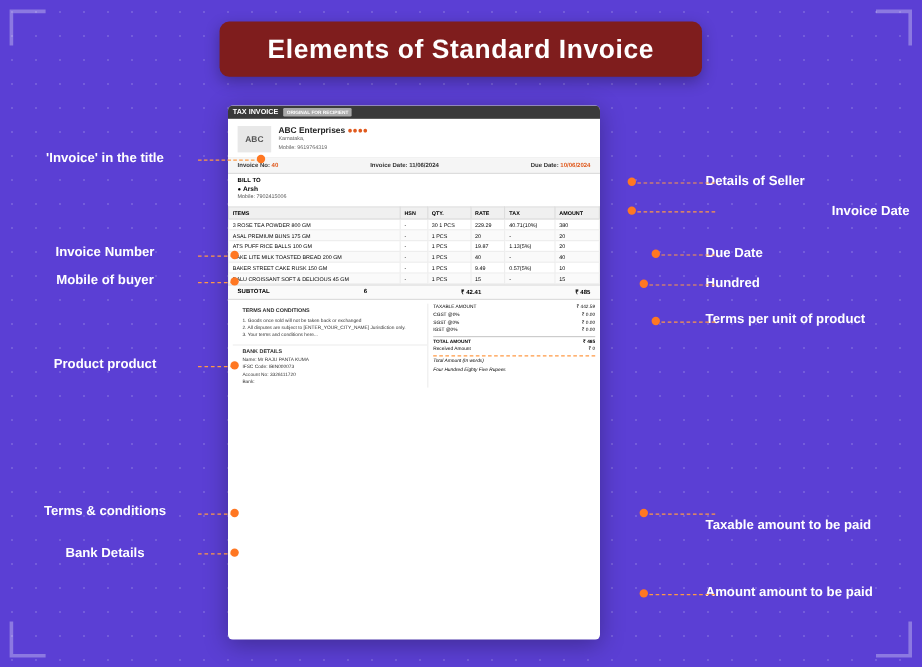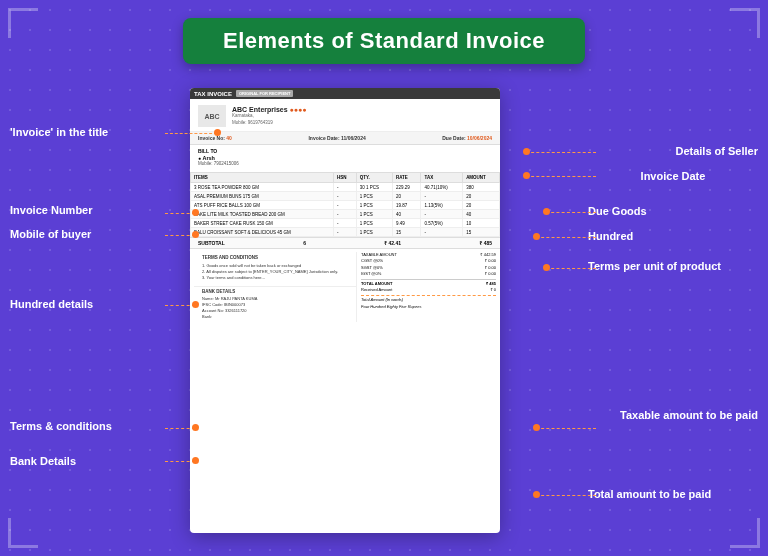--- a/index.html
+++ b/index.html
@@ -21,21 +21,21 @@
       background-size: 20px 20px;
       pointer-events: none;
     }
 
     
     .title-banner {
       position: absolute;
       top: 18px;
       left: 50%;
       transform: translateX(-50%);
-      background: #15803d;
+      background: #7f1d1d;
       border-radius: 8px;
       padding: 10px 40px;
       white-space: nowrap;
       box-shadow: 0 4px 12px rgba(0,0,0,0.3);
     }
     .title-banner h1 {
       color: white;
       font-size: 22px;
       font-weight: 900;
       letter-spacing: 0.5px;
@@ -186,21 +186,21 @@
     .inv-bank-title { font-weight: bold; font-size: 4.5px; }
 
     
     .label {
       position: absolute;
       color: white;
       font-size: 11px;
       font-weight: 600;
       white-space: nowrap;
     }
-    .label-left { text-align: left; }
+    .label-left { text-align: center; }
     .label-right { text-align: left; }
 
     
     .dashed-line {
       position: absolute;
       border-top: 1.5px dashed #ff9944;
     }
 
     
     .dot {
@@ -406,57 +406,57 @@
 
 <div class="label label-left" style="top: 204px; left: 10px; right: auto; width: 155px;">
   <span>Invoice Number</span>
 </div>
 
 <div class="label label-left" style="top: 228px; left: 10px; right: auto; width: 155px;">
   <span>Mobile of buyer</span>
 </div>
 
 <div class="label label-left" style="top: 298px; left: 10px; right: auto; width: 155px;">
-  <span>Hundred details</span>
+  <span>Product product</span>
 </div>
 
 <div class="label label-left" style="top: 420px; left: 10px; right: auto; width: 155px;">
   <span>Terms &amp; conditions</span>
 </div>
 
 <div class="label label-left" style="top: 455px; left: 10px; right: auto; width: 155px;">
   <span>Bank Details</span>
 </div>
 
-<div class="label label-right" style="top: 145px; right: 10px; width: 170px; text-align: right;">
+<div class="label label-right" style="top: 145px; right: 10px; width: 170px; text-align: left;">
   <span>Details of Seller</span>
 </div>
 
-<div class="label label-right" style="top: 170px; right: 10px; width: 170px; text-align: center;">
+<div class="label label-right" style="top: 170px; right: 10px; width: 170px; text-align: right;">
   <span>Invoice Date</span>
 </div>
 
 <div class="label label-right" style="top: 205px; right: 10px; width: 170px; text-align: left;">
-  <span>Due Goods</span>
+  <span>Due Date</span>
 </div>
 
 <div class="label label-right" style="top: 230px; right: 10px; width: 170px; text-align: left;">
   <span>Hundred</span>
 </div>
 
 <div class="label label-right" style="top: 260px; right: 10px; width: 170px; text-align: left;">
   <span>Terms per unit of product</span>
 </div>
 
-<div class="label label-right" style="top: 409px; right: 10px; width: 170px; text-align: right;">
+<div class="label label-right" style="top: 432px; right: 10px; width: 170px; text-align: left;">
   <span>Taxable amount to be paid</span>
 </div>
 
 <div class="label label-right" style="top: 488px; right: 10px; width: 170px; text-align: left;">
-  <span>Total amount to be paid</span>
+  <span>Amount amount to be paid</span>
 </div>
 
 <div class="dashed-line" style="top: 133px; left: 165px; width: 52px;"></div>
 <div class="dot" style="top: 129px; left: 214px;"></div>
 
 <div class="dashed-line" style="top: 213px; left: 165px; width: 30px;"></div>
 <div class="dot" style="top: 209px; left: 192px;"></div>
 
 <div class="dashed-line" style="top: 235px; left: 165px; width: 30px;"></div>
 <div class="dot" style="top: 231px; left: 192px;"></div>

